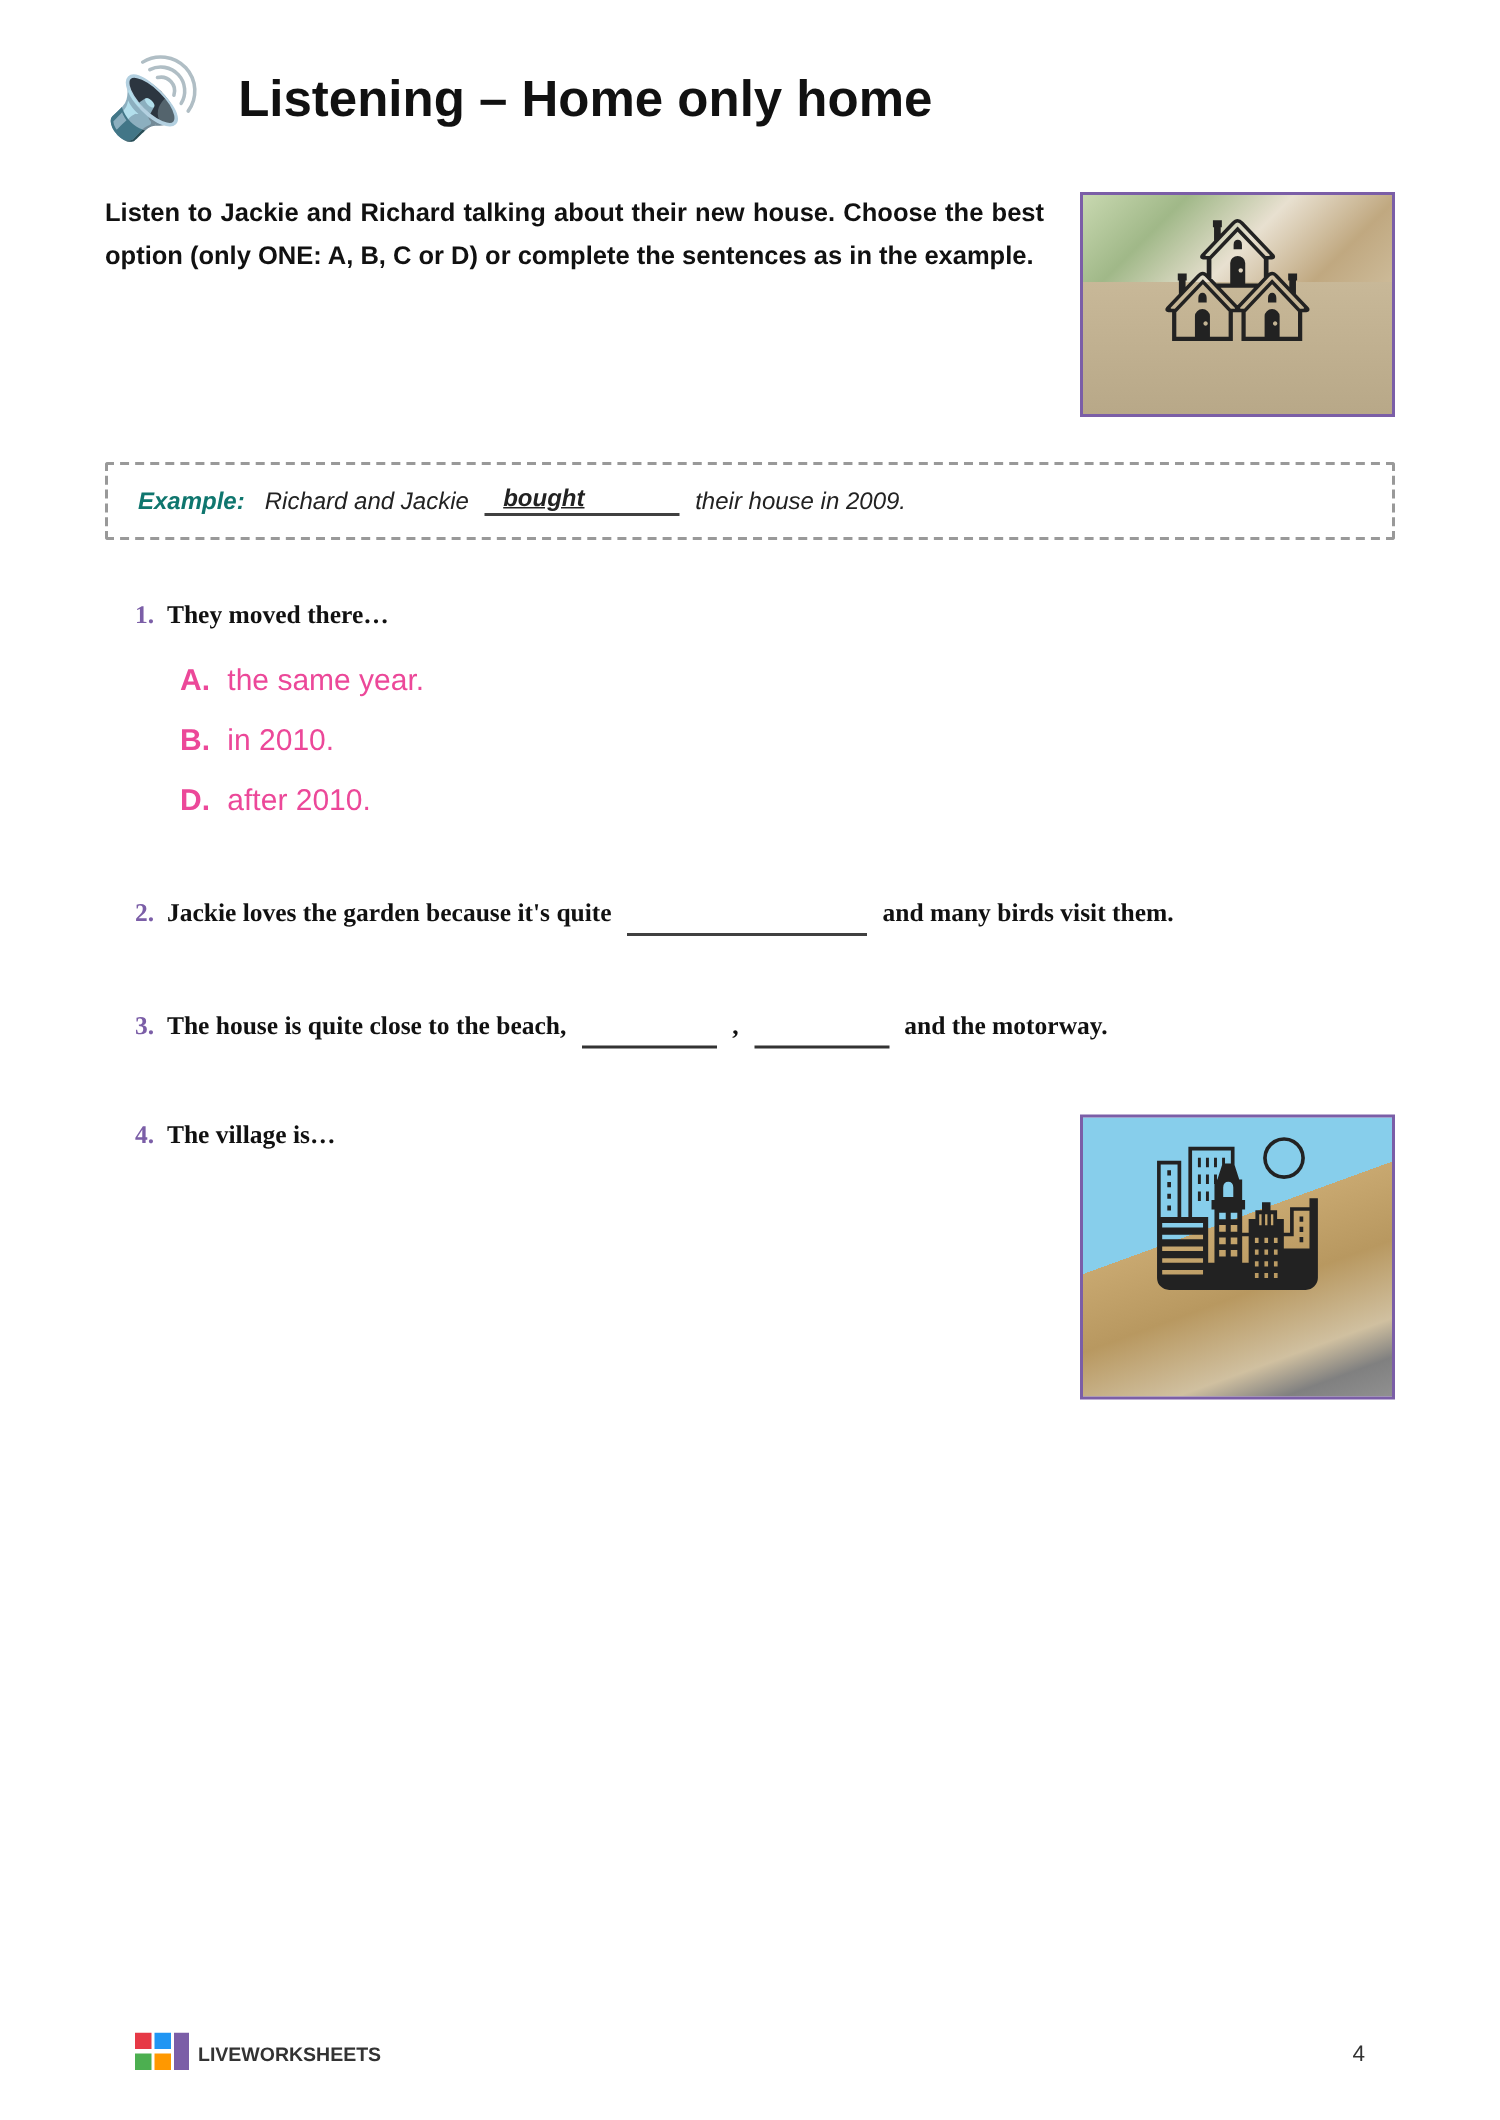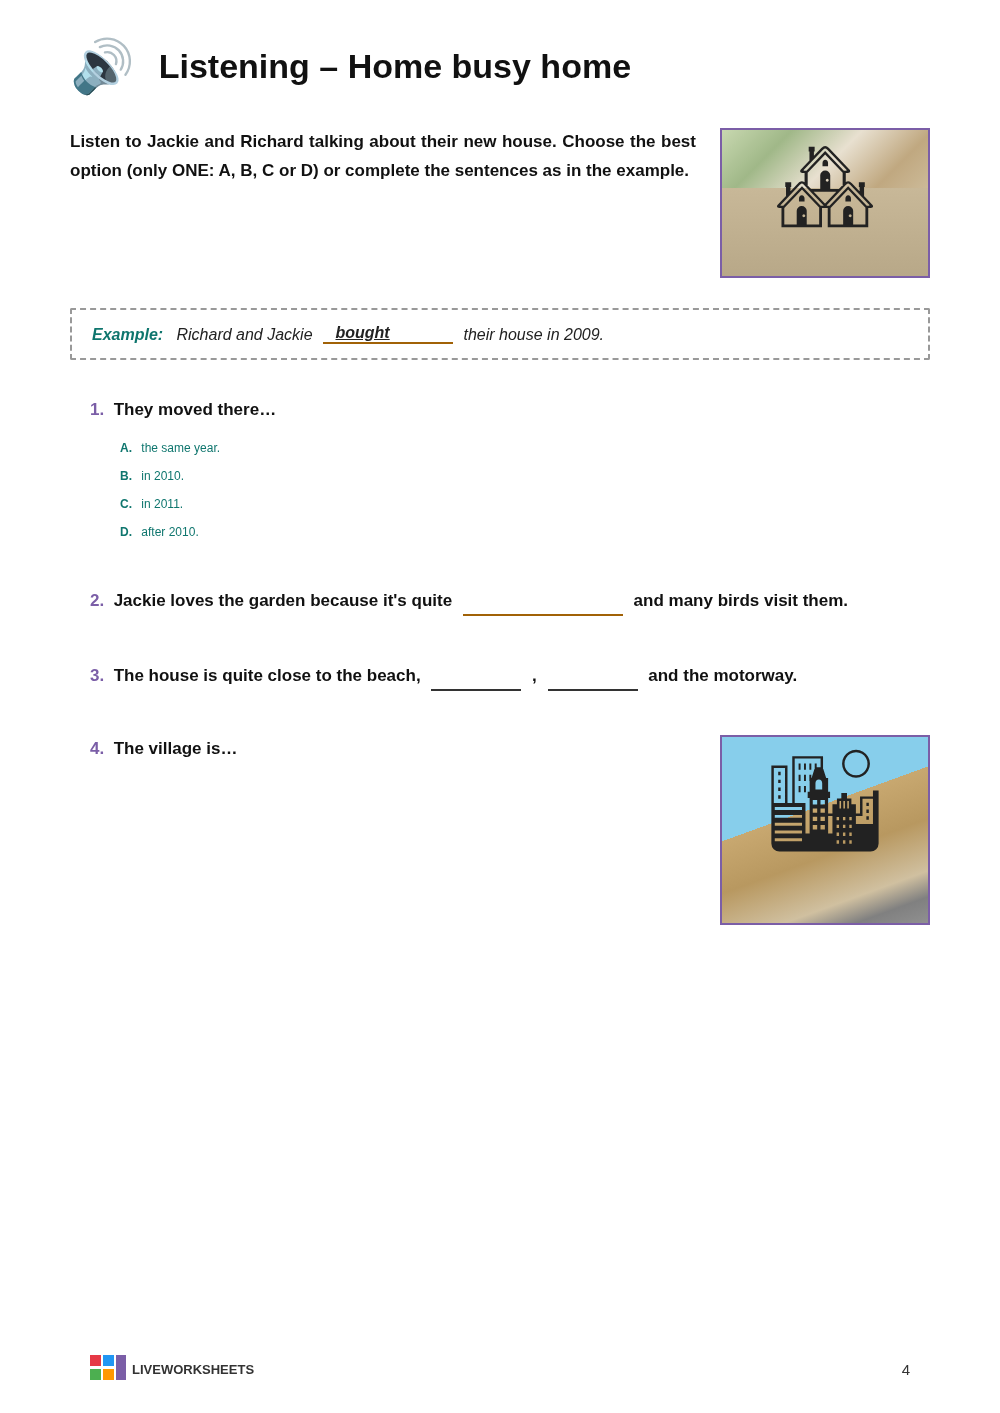--- a/index.html
+++ b/index.html
@@ -97,45 +97,46 @@
       font-weight: bold;
       font-size: 17px;
     }
     .question-text {
       font-size: 17px;
       font-weight: bold;
       color: #111;
       text-align: justify;
       line-height: 1.7;
       margin-bottom: 14px;
+      font-family: Liberation Serif, serif;
     }
     .blank-line {
       display: inline-block;
-      border-bottom: 2px solid #a16207;
+      border-bottom: 2px solid #404040;
       min-width: 130px;
       margin: 0 6px;
       vertical-align: bottom;
     }
     .blank-line-short {
       display: inline-block;
       border-bottom: 2px solid #333;
       min-width: 90px;
       margin: 0 6px;
       vertical-align: bottom;
     }
 
     
     .options {
       padding-left: 30px;
       margin-top: 6px;
     }
     .option-item {
-      font-size: 12px;
+      font-size: 20px;
       margin-bottom: 10px;
-      color: #0f766e;
+      color: #ec4899;
       line-height: 1.5;
     }
     .option-letter {
       font-weight: bold;
       margin-right: 6px;
     }
 
     
     .q4-section {
       display: flex;
@@ -188,21 +189,21 @@
     .page-number {
       font-size: 15px;
       color: #333;
     }
   </style>
 </head>
 <body>
 
 <div class="header">
   <div class="speaker-icon">🔊</div>
-  <div class="page-title">Listening – Home busy home</div>
+  <div class="page-title">Listening – Home only home</div>
 </div>
 
 <div class="intro-section">
   <div class="intro-text">Listen to Jackie and Richard talking about their new house. Choose the best option (only ONE: A, B, C or D) or complete the sentences as in the example.</div>
   <div class="house-image-1"></div>
 </div>
 
 <div class="example-box">
   <span class="example-text">
     <span class="example-label">Example:</span>
@@ -219,24 +220,20 @@
     &nbsp;<span>They moved there…</span>
   </div>
   <div class="options">
     <div class="option-item">
       <span class="option-letter">A.</span>
       <span>the same year.</span>
     </div>
     <div class="option-item">
       <span class="option-letter">B.</span>
       <span>in 2010.</span>
-    </div>
-    <div class="option-item">
-      <span class="option-letter">C.</span>
-      <span>in 2011.</span>
     </div>
     <div class="option-item">
       <span class="option-letter">D.</span>
       <span>after 2010.</span>
     </div>
   </div>
 </div>
 
 <div class="question-block">
   <div class="question-text">

